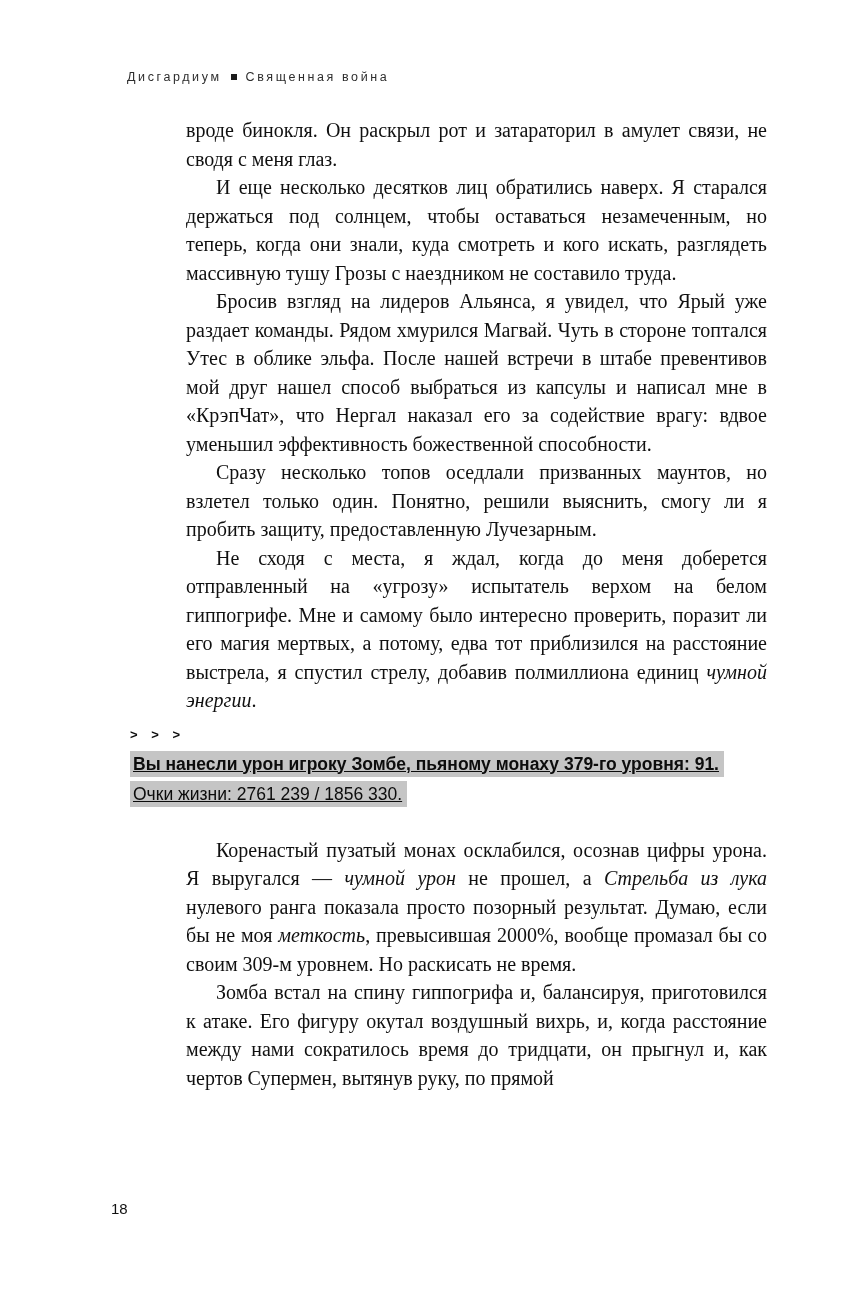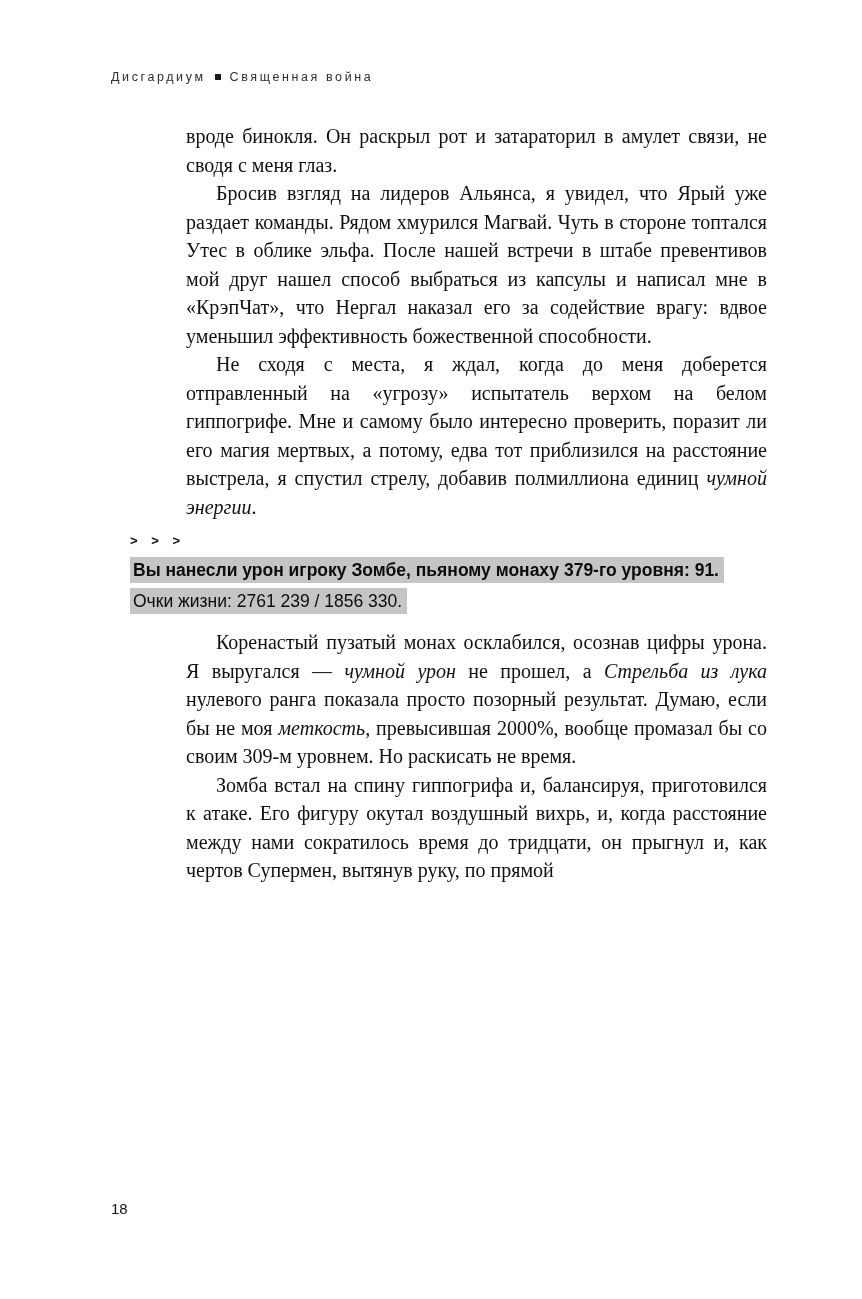--- a/index.html
+++ b/index.html
@@ -10,40 +10,40 @@
     height: 1299px;
     background: #ffffff;
     overflow: hidden;
     color: #101010;
   }
 
   
   .running-header {
     position: absolute;
     top: 70px;
-    left: 111px;
+    left: 127px;
     font-family: "Liberation Sans", sans-serif;
     font-size: 12.5px;
     letter-spacing: 2.6px;
     color: #2e2e2e;
     white-space: nowrap;
   }
   .running-header .sq {
     display: inline-block;
     width: 6px; height: 6px;
     background: #1c1c1c;
     margin: 0 9px;
     vertical-align: 1px;
   }
 
   
   .main {
     position: absolute;
     left: 130px;
-    top: 122px;
+    top: 116px;
     width: 637px;
   }
 
   .body-text p.para {
     margin: 0 0 0 56px;
     font-family: "Liberation Serif", "DejaVu Serif", serif;
     font-size: 20px;
     line-height: 28.5px;
     text-align: justify;
     color: #101010;
@@ -66,23 +66,24 @@
   .log-line {
     font-size: 17.5px;
     line-height: 30.5px;
   }
   .log-line.bold { font-weight: 700; }
   .log-line .hl {
     background: var(--hl, #c5c5c5);
     padding: 3px 5px 3px 3px;
     -webkit-box-decoration-break: clone;
     box-decoration-break: clone;
+    text-decoration: underline;
   }
 
-  .body-bottom { margin-top: 12px; }
+  .body-bottom { margin-top: 26px; }
 
   
   .page-number {
     position: absolute;
     left: 111px;
     top: 1200px;
     font-family: "Liberation Sans", sans-serif;
     font-weight: 400;
     font-size: 15px;
     color: #111111;
@@ -94,21 +95,23 @@
 <div class="page">
 
   <div class="running-header">
     <span>Дисгардиум</span><span class="sq"></span><span>Священная война</span>
   </div>
 
   <div class="main">
 
     <div class="body-text body-top" id="body-top">
         <p class="para"><span>вроде бинокля. Он раскрыл рот и затараторил в амулет связи, не сводя с меня глаз.</span></p>
+        <p class="para indent"><span>И еще несколько десятков лиц обратились наверх. Я старался держаться под солнцем, чтобы оставаться незамеченным, но теперь, когда они знали, куда смотреть и кого искать, разглядеть массивную тушу Грозы с наездником не составило труда.</span></p>
         <p class="para indent"><span>Бросив взгляд на лидеров Альянса, я увидел, что Ярый уже раздает команды. Рядом хмурился Магвай. Чуть в стороне топтался Утес в облике эльфа. После нашей встречи в штабе превентивов мой друг нашел способ выбраться из капсулы и написал мне в «КрэпЧат», что Нергал наказал его за содействие врагу: вдвое уменьшил эффективность божественной способности.</span></p>
+        <p class="para indent"><span>Сразу несколько топов оседлали призванных маунтов, но взлетел только один. Понятно, решили выяснить, смогу ли я пробить защиту, предоставленную Лучезарным.</span></p>
         <p class="para indent"><span>Не сходя с места, я ждал, когда до меня доберется отправленный на «угрозу» испытатель верхом на белом гиппогрифе. Мне и самому было интересно проверить, поразит ли его магия мертвых, а потому, едва тот приблизился на расстояние выстрела, я спустил стрелу, добавив полмиллиона единиц </span><em>чумной энергии</em><span>.</span></p>
       </div>
 
     <div class="game-log">
       <div class="log-arrows">&gt; &gt; &gt;</div>
       <div class="log-line bold">
         <span class="hl">Вы нанесли урон игроку Зомбе, пьяному монаху 379-го уровня: 91.</span>
       </div>
       <div class="log-line">
         <span class="hl">Очки жизни: 2761 239 / 1856 330.</span>

